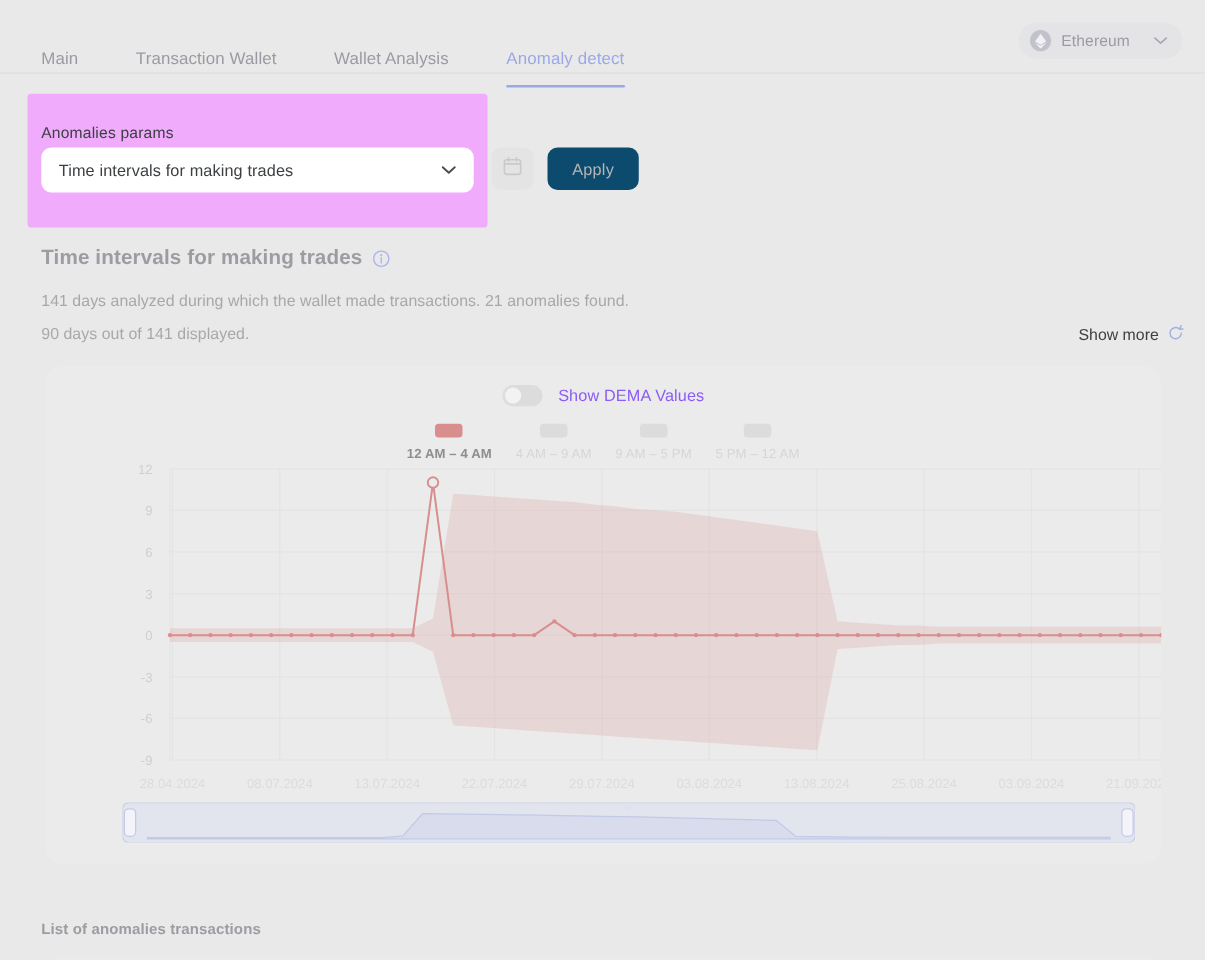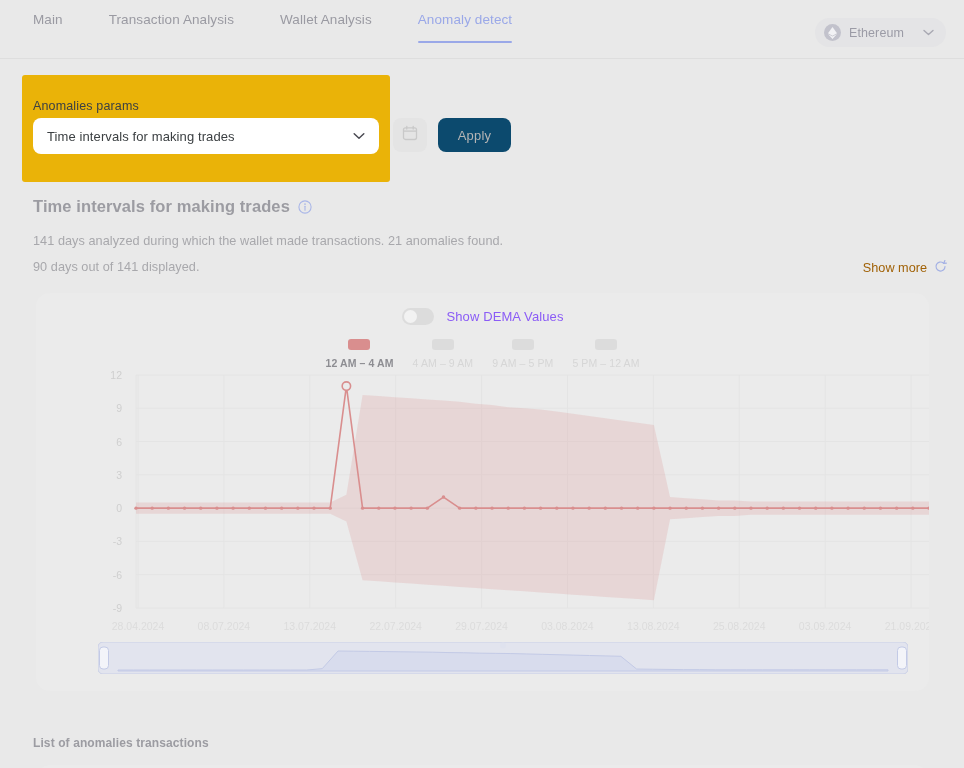--- a/index.html
+++ b/index.html
@@ -12,21 +12,21 @@
   body { position: relative; }
 
   
   .tabbar {
     position: absolute; top: 0; left: 0; width: 964px; height: 59px;
     border-bottom: 1px solid #dedede;
     background: #e9e9e9;
   }
   .tabs { position: absolute; left: 33px; top: 0; display: flex; height: 59px; align-items: flex-start; }
   .tab {
-    font-size: 13.5px; color: #9a9aa2; padding: 12px 0 16px 0; margin-right: 46px;
+    font-size: 13.5px; color: #9a9aa2; padding: 39px 0 16px 0; margin-right: 46px;
     letter-spacing: .1px; position: relative; white-space: nowrap; cursor: pointer;
   }
   .tab.active { color: #9aa8e8; }
   .tab.active:after {
     content: ""; position: absolute; left: 0; right: 0; bottom: 0;
     height: 2.5px; background: #9aa8e8; border-radius: 2px;
   }
 
   .chain-select {
     position: absolute; right: 18px; top: 18px;
@@ -39,21 +39,21 @@
     width: 17px; height: 17px; border-radius: 50%;
     background: #c2c2cc; display: flex; align-items: center; justify-content: center;
     flex: 0 0 auto;
   }
   .chain-name { font-size: 12.5px; color: #9b9ba6; letter-spacing: .1px; }
   .chev { margin-left: auto; color: #a8a8b2; display: flex; }
 
   
   .params-panel {
     position: absolute; left: 22px; top: 75px; width: 368px; height: 107px;
-    background: #eab308; border-radius: 3px; z-index: 5;
+    background: #f0abfc; border-radius: 3px; z-index: 5;
   }
   .params-label {
     position: absolute; left: 11px; top: 24px;
     font-size: 12.5px; color: #3c4043; letter-spacing: .15px;
   }
   .params-select {
     position: absolute; left: 11px; top: 43px; width: 346px; height: 36px;
     background: #ffffff; border-radius: 8px;
     display: flex; align-items: center; padding: 0 14px;
     cursor: pointer;
@@ -79,21 +79,21 @@
     position: absolute; left: 33px; top: 197px;
     font-size: 16.5px; font-weight: bold; color: #9c9ca2; letter-spacing: .1px;
     display: flex; align-items: center; gap: 8px;
   }
   .info-icon { display: inline-flex; }
 
   .desc1 { position: absolute; left: 33px; top: 234px; font-size: 12.7px; color: #a8a8ac; letter-spacing: .05px; }
   .desc2 { position: absolute; left: 33px; top: 260px; font-size: 12.7px; color: #a8a8ac; letter-spacing: .05px; }
   .show-more {
     position: absolute; right: 17px; top: 260px;
-    font-size: 12.7px; color: #a16207; display: flex; align-items: center; gap: 7px;
+    font-size: 12.7px; color: #404040; display: flex; align-items: center; gap: 7px;
     cursor: pointer;
   }
 
   
   .chart-card {
     position: absolute; left: 36px; top: 293px; width: 893px; height: 398px;
     background: #ebebeb; border-radius: 14px;
   }
   .dema-row {
     position: absolute; left: 0; right: 0; top: 15px;
@@ -135,21 +135,21 @@
     position: absolute; left: 36px; top: 765px; width: 893px; height: 40px;
     background: #ebebeb; border-radius: 14px 14px 0 0;
   }
 </style>
 </head>
 <body>
 
 <div class="tabbar">
   <div class="tabs">
     <div class="tab">Main</div>
-    <div class="tab">Transaction Analysis</div>
+    <div class="tab">Transaction Wallet</div>
     <div class="tab">Wallet Analysis</div>
     <div class="tab active">Anomaly detect</div>
   </div>
 
   <div class="chain-select">
     <span class="eth-badge">
       <svg width="9" height="12" viewBox="0 0 9 12">
           <polygon points="4.5,0 0,6.2 4.5,8.7 9,6.2" fill="#f2f2f5"></polygon>
           <polygon points="4.5,9.6 0,7.1 4.5,12 9,7.1" fill="#f2f2f5"></polygon>
         </svg>

